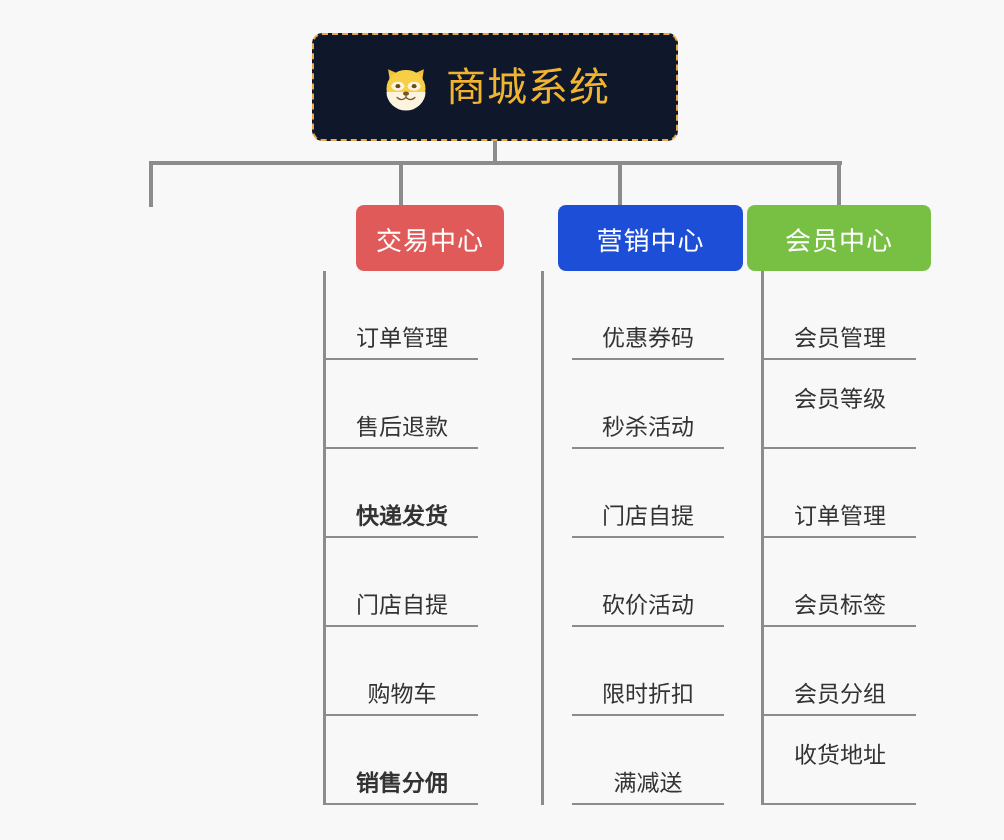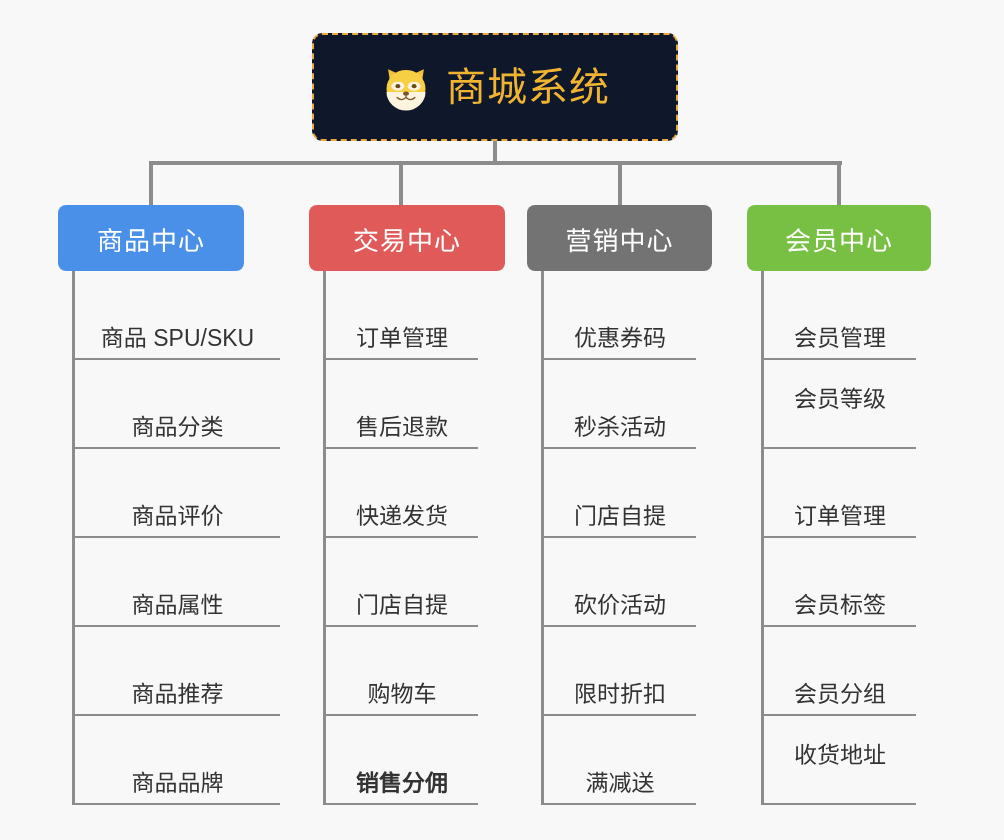--- a/index.html
+++ b/index.html
@@ -134,77 +134,52 @@
   </div>
 
   <div class="conn conn-v-root" style="background: rgb(140, 140, 140);"></div>
   <div class="conn conn-h-bus" style="background: rgb(140, 140, 140);"></div>
 
   <div class="conn conn-v-cat" style="background: rgb(140, 140, 140); left: 149px;"></div>
   <div class="conn conn-v-cat" style="background: rgb(140, 140, 140); left: 399px;"></div>
   <div class="conn conn-v-cat" style="background: rgb(140, 140, 140); left: 618px;"></div>
   <div class="conn conn-v-cat" style="background: rgb(140, 140, 140); left: 837px;"></div>
 
-  <div class="column" style="left: 58px; width: 186px;">
-    <div class="cat-box" style="background: rgb(74, 144, 232); width: 186px;">
-      <span>商品中心</span>
-    </div>
-    <div class="leaf-list" style="width: 205px; border-left-color: rgb(140, 140, 140);">
-      <div class="leaf-item" style="border-bottom-color: rgb(140, 140, 140);">
-          <span class="leaf-label">商品 SPU/SKU</span>
-        </div>
-      <div class="leaf-item" style="border-bottom-color: rgb(140, 140, 140);">
-          <span class="leaf-label">商品分类</span>
-        </div>
-      <div class="leaf-item" style="border-bottom-color: rgb(140, 140, 140);">
-          <span class="leaf-label">商品评价</span>
-        </div>
-      <div class="leaf-item" style="border-bottom-color: rgb(140, 140, 140);">
-          <span class="leaf-label">商品属性</span>
-        </div>
-      <div class="leaf-item" style="border-bottom-color: rgb(140, 140, 140);">
-          <span class="leaf-label">商品推荐</span>
-        </div>
-      <div class="leaf-item" style="border-bottom-color: rgb(140, 140, 140);">
-          <span class="leaf-label">商品品牌</span>
-        </div>
-    </div>
-  </div>
 
   <div class="column" style="left: 309px; width: 184px;">
-    <div class="cat-box" style="background: rgb(225, 90, 90); width: 196px;">
+    <div class="cat-box" style="background: rgb(225, 90, 90); width: 148px; margin-left: 47px;">
       <span>交易中心</span>
     </div>
     <div class="leaf-list" style="width: 152px; border-left-color: rgb(140, 140, 140); text-align: center;">
       <div class="leaf-item" style="border-bottom-color: rgb(140, 140, 140);">
           <span class="leaf-label">订单管理</span>
         </div>
       <div class="leaf-item" style="border-bottom-color: rgb(140, 140, 140);">
           <span class="leaf-label">售后退款</span>
         </div>
-      <div class="leaf-item" style="border-bottom-color: rgb(140, 140, 140);">
+      <div class="leaf-item" style="border-bottom-color: rgb(140, 140, 140); font-weight: bold;">
           <span class="leaf-label">快递发货</span>
         </div>
       <div class="leaf-item" style="border-bottom-color: rgb(140, 140, 140);">
           <span class="leaf-label">门店自提</span>
         </div>
       <div class="leaf-item" style="border-bottom-color: rgb(140, 140, 140);">
           <span class="leaf-label">购物车</span>
         </div>
       <div class="leaf-item" style="border-bottom-color: rgb(140, 140, 140); font-weight: bold;">
           <span class="leaf-label">销售分佣</span>
         </div>
     </div>
   </div>
 
   <div class="column" style="left: 527px; width: 185px;">
-    <div class="cat-box" style="background: #737373; width: 185px;">
+    <div class="cat-box" style="background: #1d4ed8; width: 185px; margin-left: 31px;">
       <span>营销中心</span>
     </div>
-    <div class="leaf-list" style="width: 152px; border-left-color: rgb(140, 140, 140);">
+    <div class="leaf-list" style="width: 152px; border-left-color: rgb(140, 140, 140); padding-left: 28px;">
       <div class="leaf-item" style="border-bottom-color: rgb(140, 140, 140);">
           <span class="leaf-label">优惠券码</span>
         </div>
       <div class="leaf-item" style="border-bottom-color: rgb(140, 140, 140);">
           <span class="leaf-label">秒杀活动</span>
         </div>
       <div class="leaf-item" style="border-bottom-color: rgb(140, 140, 140);">
           <span class="leaf-label">门店自提</span>
         </div>
       <div class="leaf-item" style="border-bottom-color: rgb(140, 140, 140);">

